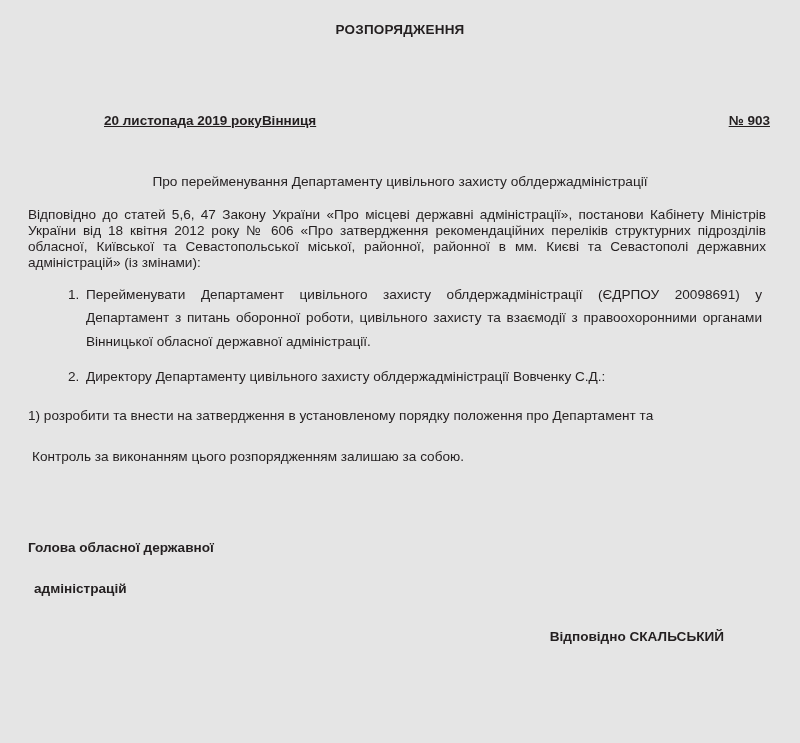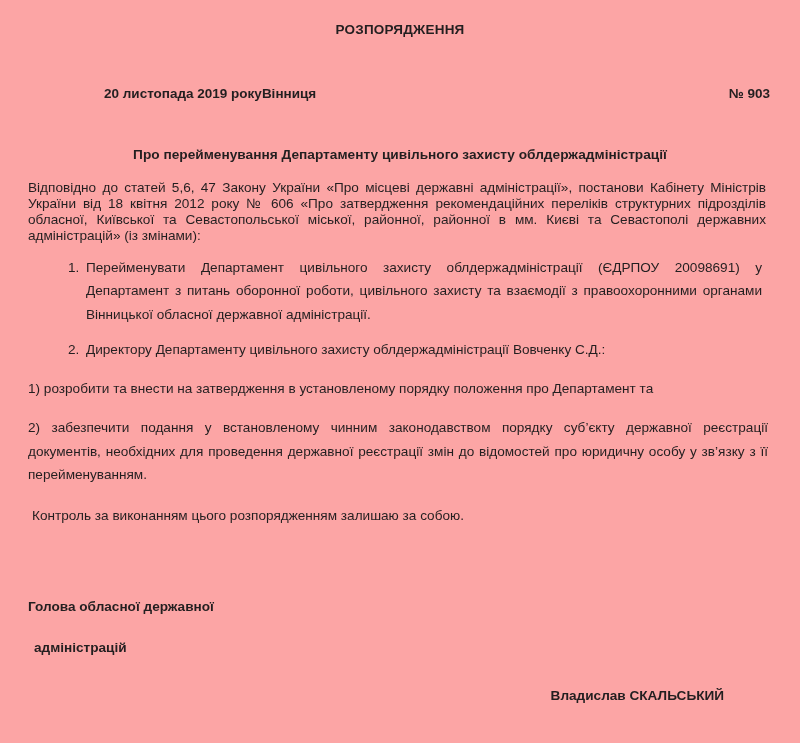--- a/index.html
+++ b/index.html
@@ -13,48 +13,49 @@
     font-family: "Liberation Sans", "DejaVu Sans", sans-serif;
     color: #231f20;
     -webkit-font-smoothing: antialiased;
   }
   .page {
     position: relative;
     width: 800px;
     height: 743px;
     box-sizing: border-box;
     padding: 0 24px;
-    background: #fca5a5;
+    background: #e5e5e5;
     overflow: hidden;
   }
 
   .doc-title {
     text-align: center;
     font-weight: bold;
     font-size: 13.5px;
     letter-spacing: 0.2px;
     margin: 16px 0 0 0;
     padding-top: 6px;
   }
 
   .meta-row {
     display: flex;
     align-items: baseline;
     font-weight: bold;
     font-size: 13.5px;
-    margin-top: 49px;
+    margin-top: 76px;
     padding: 0 6px 0 80px;
+    text-decoration: underline;
   }
   .meta-date { flex: 0 0 auto; }
   .meta-city { flex: 1 1 auto; text-align: left; padding-right: 36px; }
   .meta-number { flex: 0 0 auto; }
 
   .subject {
     text-align: center;
-    font-weight: bold;
+    font-weight: normal;
     font-size: 13.7px;
     margin-top: 46px;
     padding: 0 4px;
   }
 
   .body-para {
     font-size: 13.6px;
     line-height: 16px;
     text-align: justify;
     text-justify: inter-word;
@@ -142,23 +143,22 @@
     <li class="no-justify">
       <span class="marker">2.</span>
       <span>Директору Департаменту цивільного захисту облдержадміністрації Вовченку С.Д.:</span>
     </li>
   </ol>
 
   <p class="sub-para">
     <span>1) розробити та внести на затвердження в установленому порядку положення про Департамент та</span>
   </p>
 
-  <p class="sub-para">2) забезпечити подання у встановленому чинним законодавством порядку суб’єкту  державної реєстрації документів, необхідних для проведення державної реєстрації змін до відомостей про юридичну особу у зв’язку з її перейменуванням.</p>
 
   <p class="control-line"> Контроль за виконанням цього розпорядженням залишаю за собою.</p>
 
   <div class="signature">
     <div class="sign-role-1">Голова обласної державної</div>
     <div class="sign-role-2">адміністрацій</div>
-    <div class="sign-name">Владислав СКАЛЬСЬКИЙ</div>
+    <div class="sign-name">Відповідно СКАЛЬСЬКИЙ</div>
   </div>
 
 </div>
 
 </body></html>

